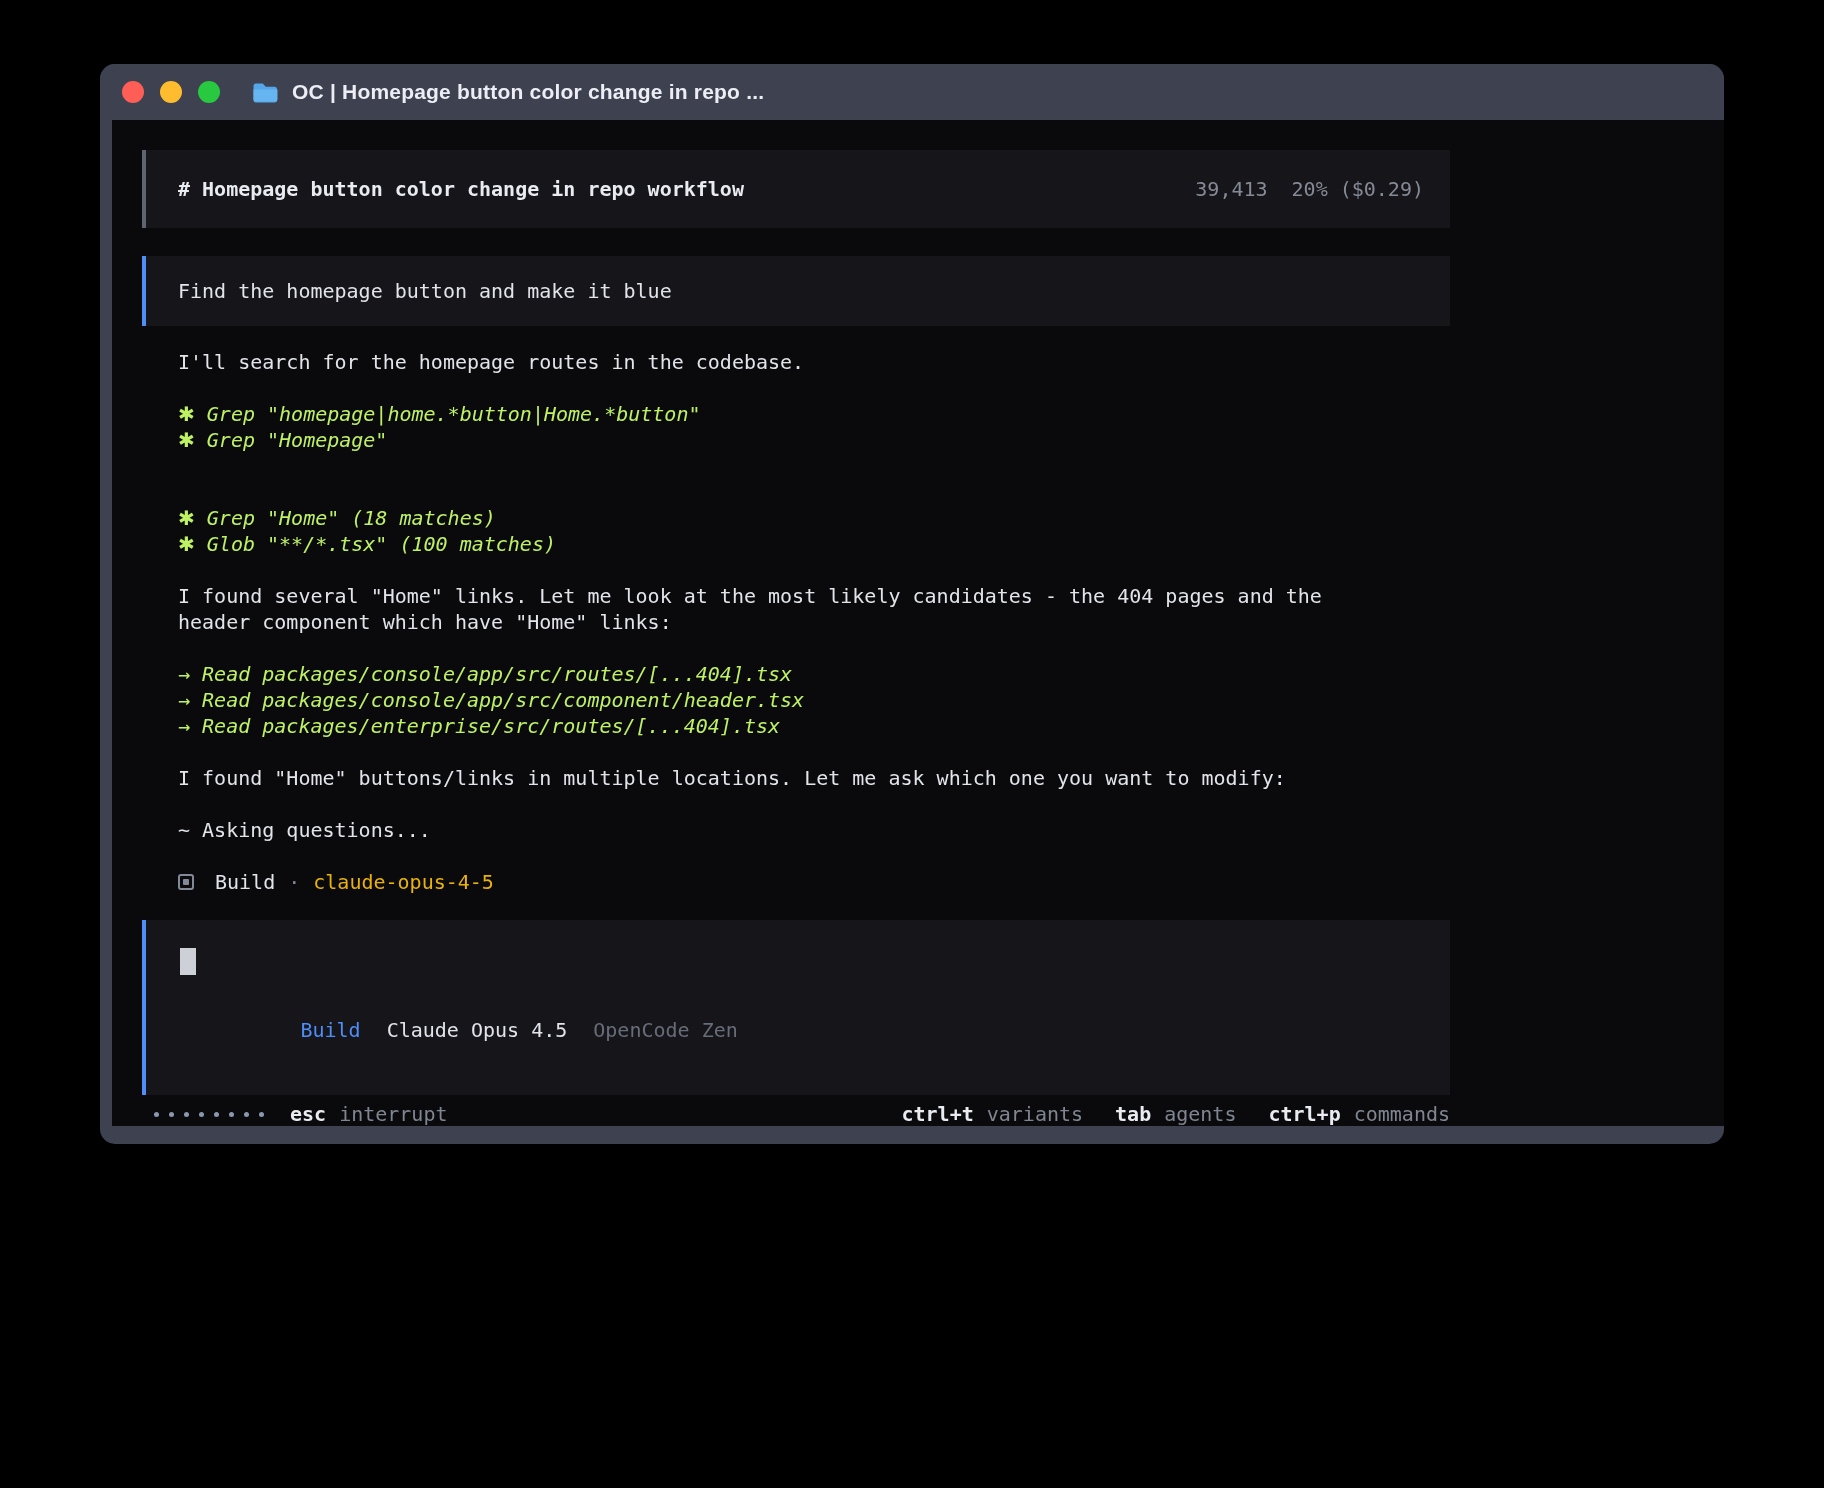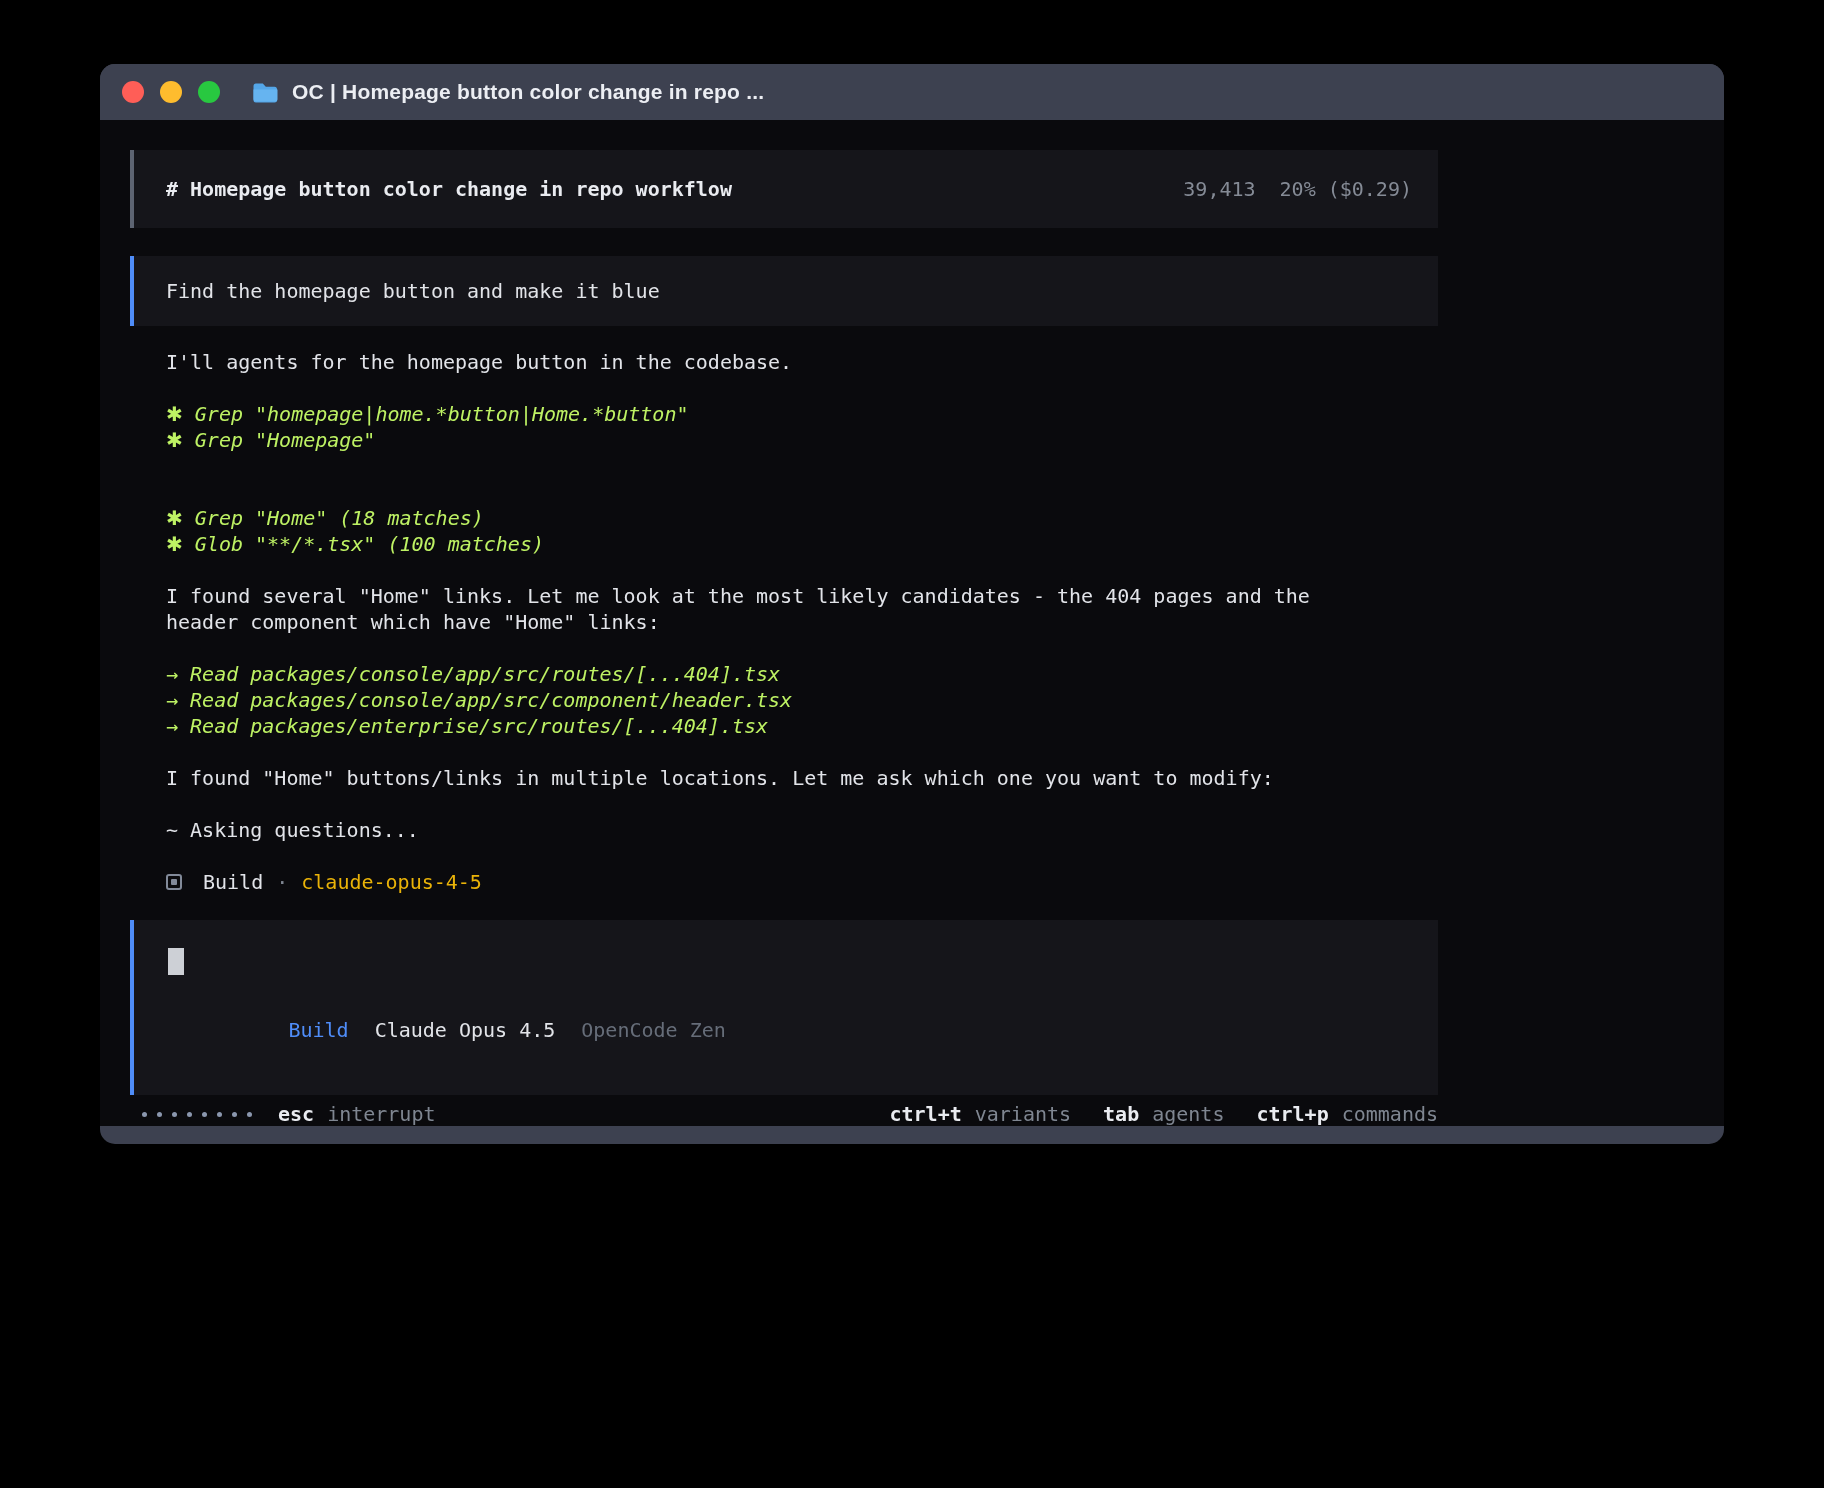--- a/index.html
+++ b/index.html
@@ -16,21 +16,21 @@
   .lights { display:flex; gap:16px; }
   .light { width:22px; height:22px; border-radius:50%; }
   .light.red    { background:#ff5e57; }
   .light.yellow { background:#febc2e; }
   .light.green  { background:#28c840; }
   .title-group { display:flex; align-items:center; gap:13px; margin-left:32px; }
   .window-title { font-family:"Liberation Sans",sans-serif; font-weight:700;
                   font-size:21px; color:#eceef3; letter-spacing:0.2px; }
 
   
-  .terminal { position:absolute; top:56px; left:0; width:1624px; height:1006px;
+  .terminal { position:absolute; top:56px; left:12px; width:1624px; height:1006px;
               background:#0a0a0d; padding:30px 0 0 30px; }
   .col { width:1308px; }
 
   .panel { width:1308px; background:#15151a; }
   .panel.session-header { border-left:4px solid #5d6472; padding:26px 26px 26px 32px;
               display:flex; justify-content:space-between; align-items:baseline; }
   .session-title { font-weight:700; font-size:20px; line-height:26px; color:#e9ebf0; }
   .session-stats { font-size:20px; line-height:26px; color:#858b96; white-space:pre; }
   .session-stats .gap1 { margin-left:24px; }
   .session-stats .gap2 { margin-left:12px; }
@@ -101,21 +101,21 @@
     <div class="col">
 
       <div class="panel session-header">
         <span class="session-title"># Homepage button color change in repo workflow</span>
         <span class="session-stats"><span>39,413</span><span class="gap1">20%</span><span class="gap2">($0.29)</span></span>
       </div>
 
       <div class="panel user">Find the homepage button and make it blue</div>
 
       <div class="transcript" id="transcript">
-          <div class="line text">I'll agents for the homepage button in the codebase.</div>
+          <div class="line text">I'll search for the homepage routes in the codebase.</div>
           <div class="line blank"> </div>
           <div class="line tool">✱ Grep "homepage|home.*button|Home.*button"</div>
           <div class="line tool">✱ Grep "Homepage"</div>
           <div class="line blank"> </div>
           <div class="line blank"> </div>
           <div class="line tool">✱ Grep "Home" (18 matches)</div>
           <div class="line tool">✱ Glob "**/*.tsx" (100 matches)</div>
           <div class="line blank"> </div>
           <div class="line text">I found several "Home" links. Let me look at the most likely candidates - the 404 pages and the</div>
           <div class="line text">header component which have "Home" links:</div>

